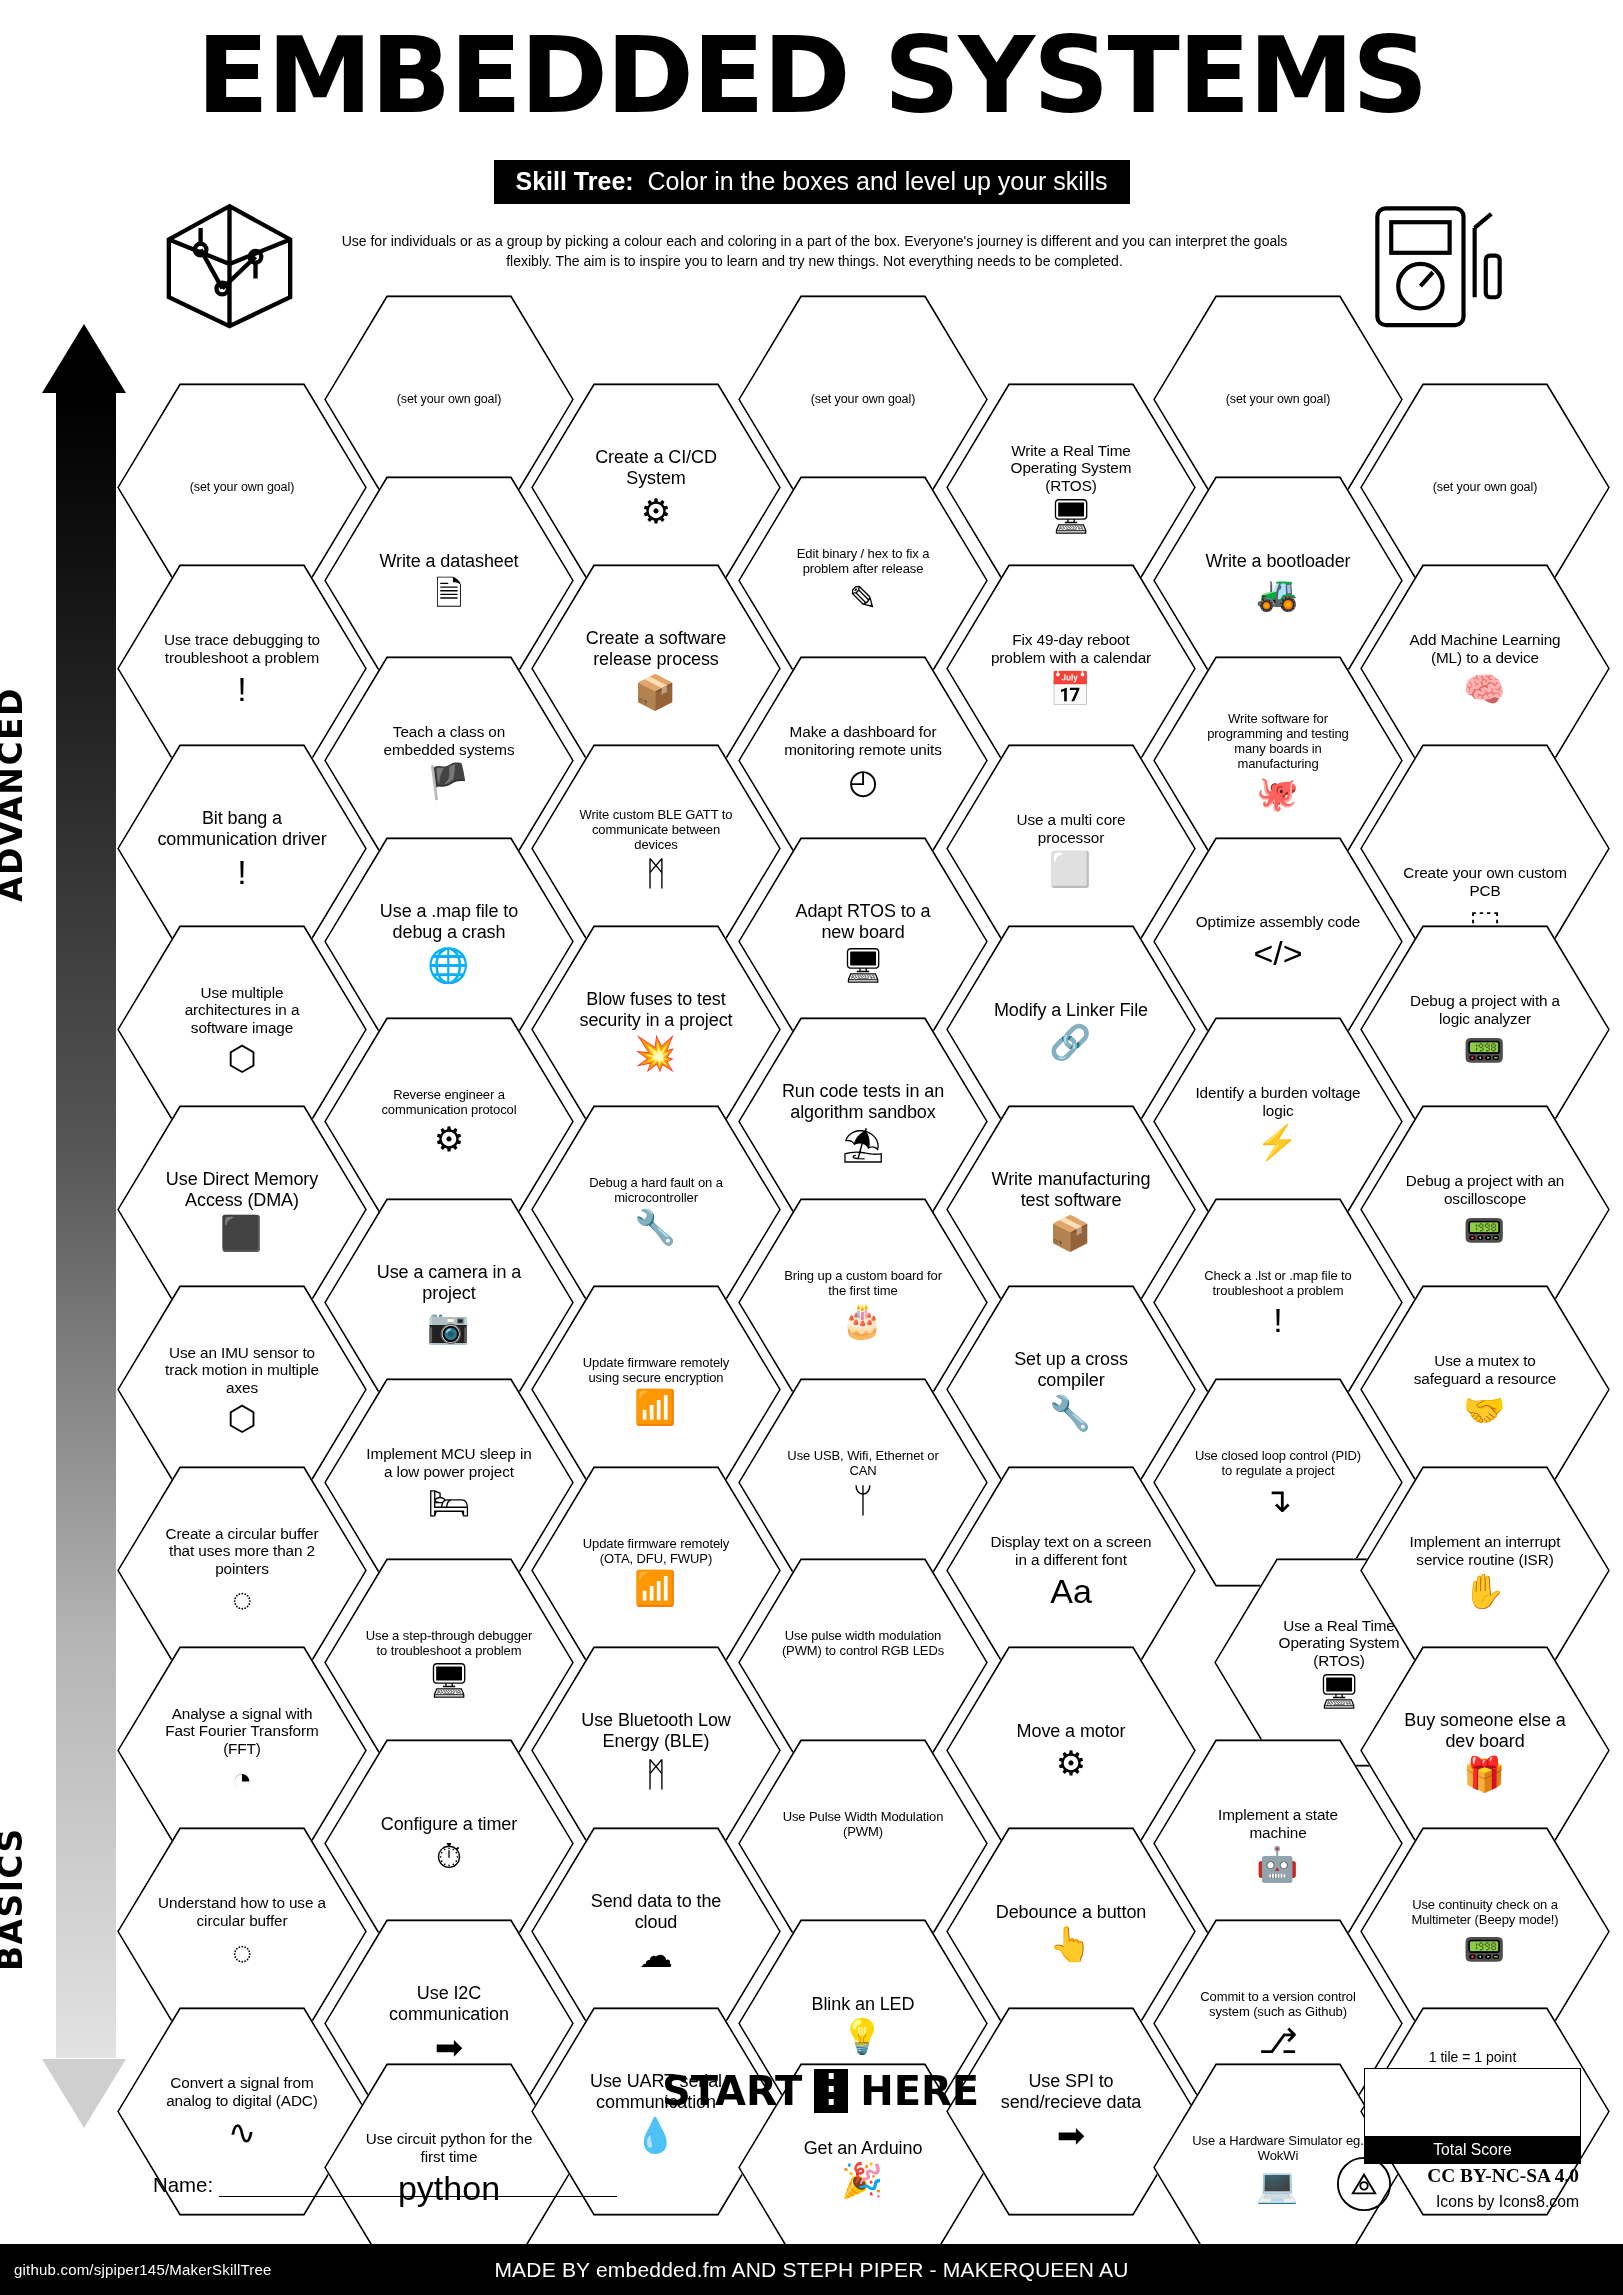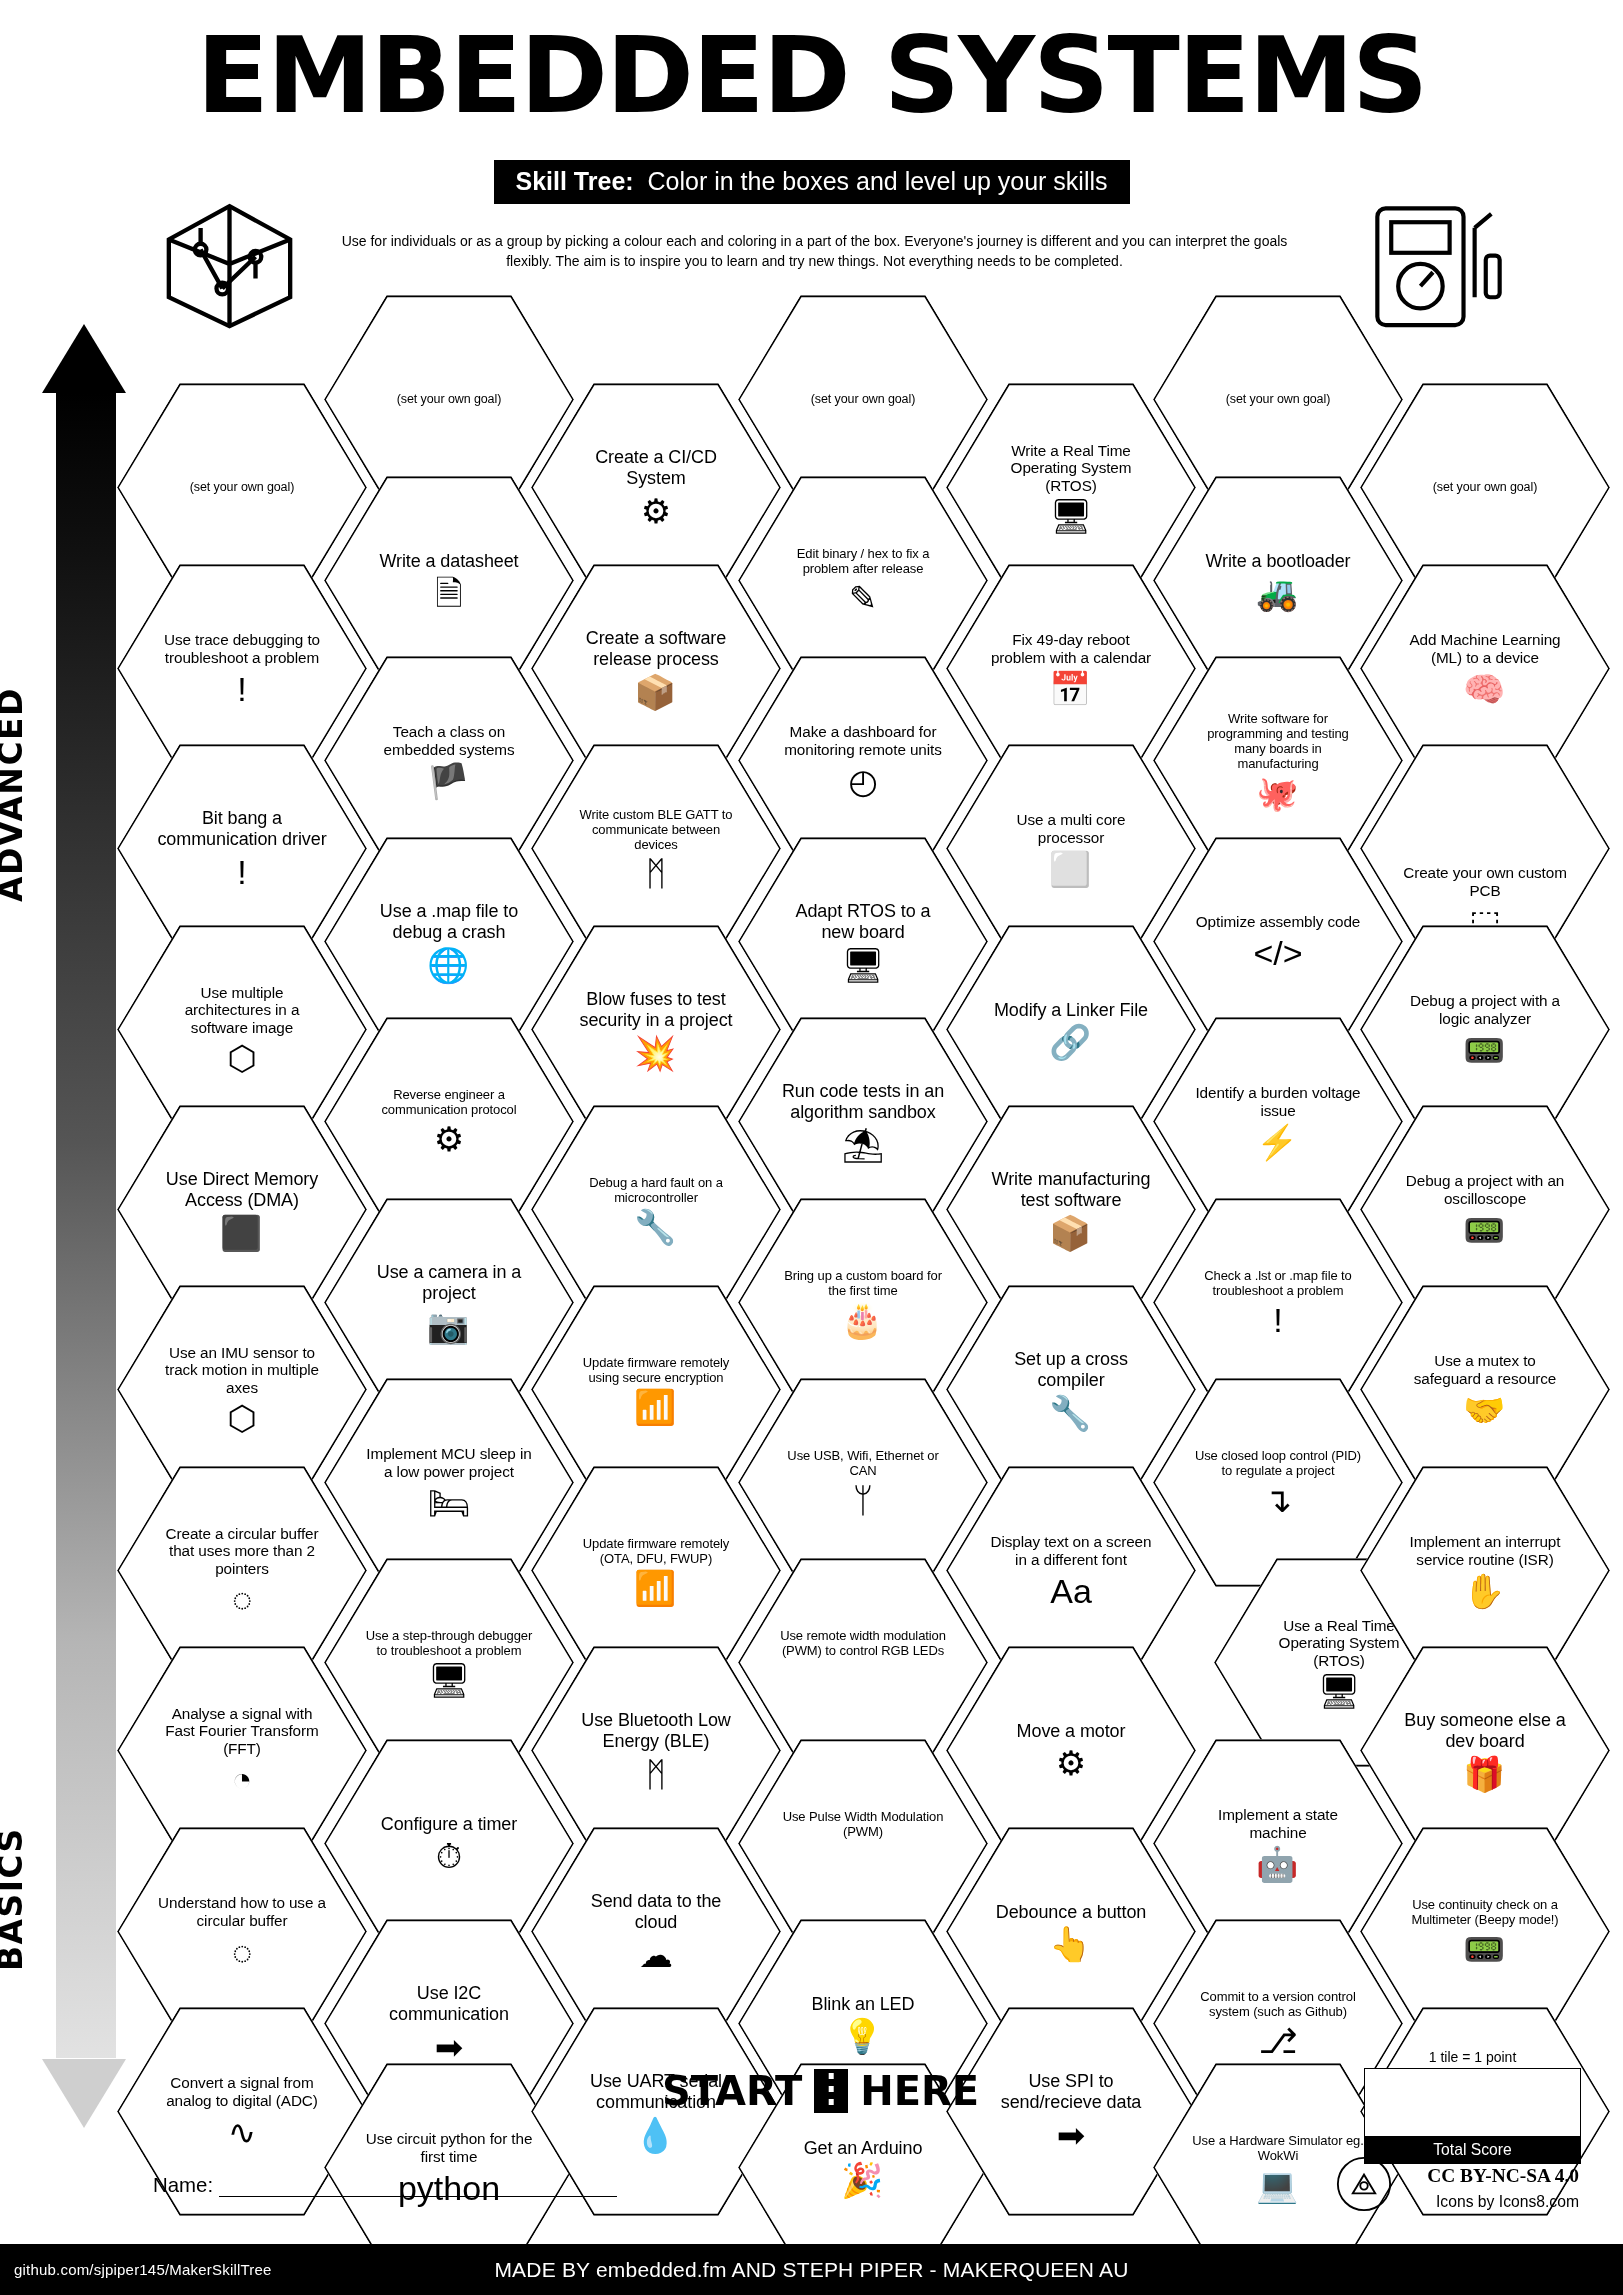--- a/index.html
+++ b/index.html
@@ -532,21 +532,21 @@
       <div class="face"></div>
       <div class="content">
         <div class="txt">Use USB, Wifi, Ethernet or CAN</div>
         <div class="ic">ᛘ</div>
       </div>
     </div>
     <div class="hex sz-sm" style="left: 738px; top: 1554px;">
       <div class="inner"></div>
       <div class="face"></div>
       <div class="content">
-        <div class="txt">Use remote width modulation (PWM) to control RGB LEDs</div>
+        <div class="txt">Use pulse width modulation (PWM) to control RGB LEDs</div>
         <div class="ic"></div>
       </div>
     </div>
     <div class="hex sz-sm" style="left: 738px; top: 1735px;">
       <div class="inner"></div>
       <div class="face"></div>
       <div class="content">
         <div class="txt">Use Pulse Width Modulation (PWM)</div>
         <div class="ic"></div>
       </div>
@@ -675,21 +675,21 @@
       <div class="face"></div>
       <div class="content">
         <div class="txt">Optimize assembly code</div>
         <div class="ic">&lt;/&gt;</div>
       </div>
     </div>
     <div class="hex" style="left: 1153px; top: 1013px;">
       <div class="inner"></div>
       <div class="face"></div>
       <div class="content">
-        <div class="txt">Identify a burden voltage issue</div>
+        <div class="txt">Identify a burden voltage logic</div>
         <div class="ic">⚡</div>
       </div>
     </div>
     <div class="hex sz-sm" style="left: 1153px; top: 1194px;">
       <div class="inner"></div>
       <div class="face"></div>
       <div class="content">
         <div class="txt">Check a .lst or .map file to troubleshoot a problem</div>
         <div class="ic">!</div>
       </div>

